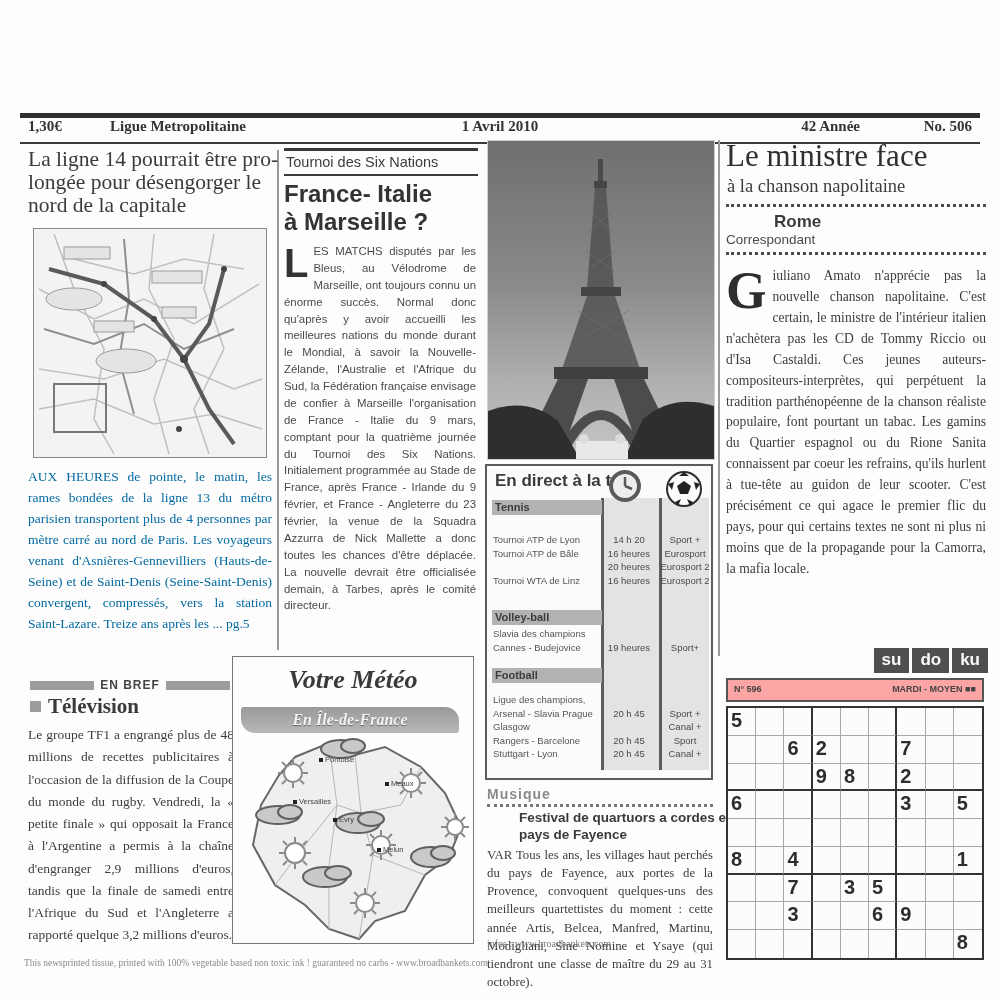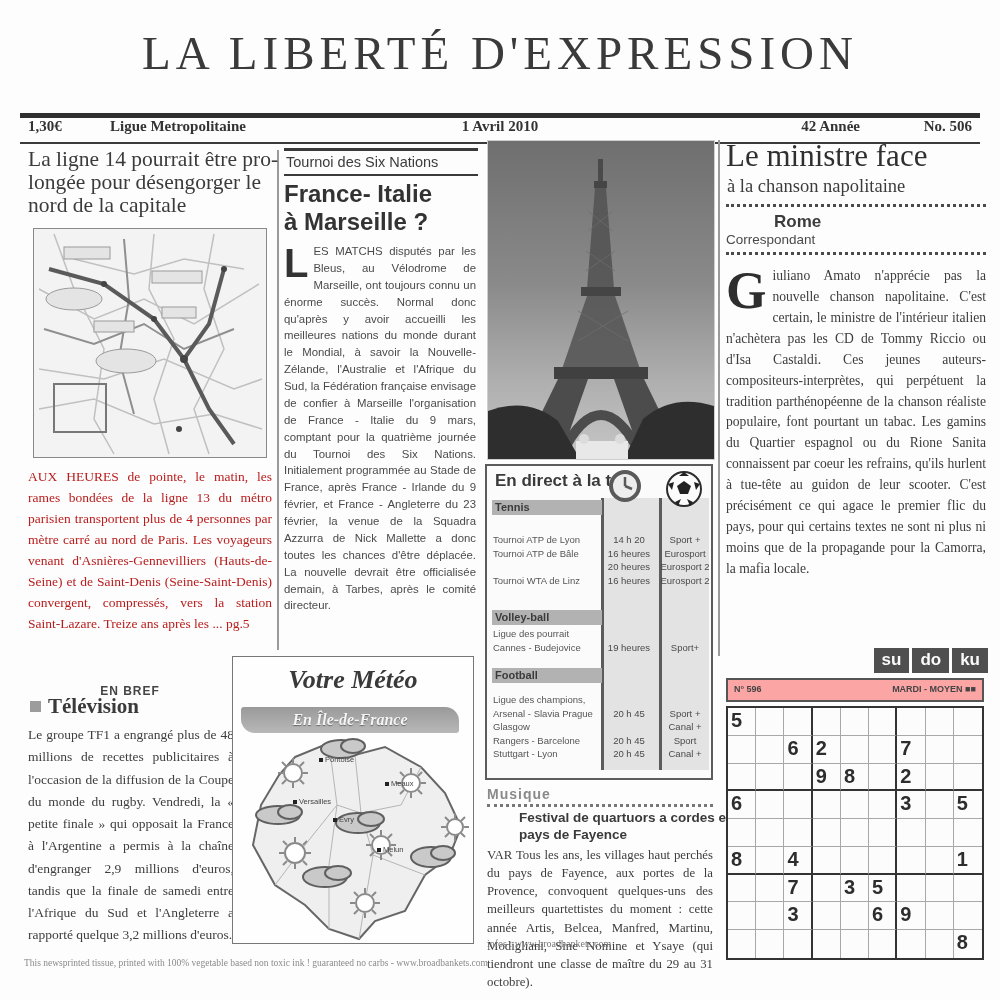--- a/index.html
+++ b/index.html
@@ -15,22 +15,22 @@
   .dl-price{position:absolute;left:8px;top:0;}
   .dl-edition{position:absolute;left:90px;top:0;}
   .dl-date{position:absolute;left:0;top:0;width:100%;text-align:center;}
   .dl-year{position:absolute;right:120px;top:0;}
   .dl-issue{position:absolute;right:8px;top:0;}
   
   .vdiv{background:#9a9a9a;width:2px;}
   
   .metro-headline{left:28px;top:148px;width:252px;font-size:21.5px;line-height:1.08;color:#3b3b3b;}
   .metro-map{left:33px;top:228px;width:232px;height:228px;background:#f3f3f3;border:1px solid #888;}
-  .metro-body{left:28px;top:466px;width:244px;font-size:13.5px;line-height:1.56;text-align:justify;color:#b91c1c;}
-  .enbref{left:30px;top:678px;width:200px;display:flex;align-items:center;gap:6px;flex-direction:column;}
+  .metro-body{left:28px;top:466px;width:244px;font-size:13.5px;line-height:1.56;text-align:justify;color:#0369a1;}
+  .enbref{left:30px;top:678px;width:200px;display:flex;align-items:center;gap:6px;}
   .enbref .bar{flex:1;height:9px;background:#9c9c9c;}
   .enbref .lbl{font-family:"Liberation Sans",sans-serif;font-weight:bold;font-size:12px;color:#444;letter-spacing:1px;}
   .tv-sec-title{left:30px;top:694px;width:220px;font-size:21px;font-weight:bold;color:#3a3a3a;display:flex;align-items:center;gap:7px;}
   .tv-sec-title .sq{width:11px;height:11px;background:#9c9c9c;display:inline-block;}
   .enbref-body{left:28px;top:724px;width:206px;font-size:13.5px;line-height:1.65;text-align:justify;color:#3d3d3d;}
   
   .kicker-box{left:284px;top:148px;width:192px;border-top:3px solid #3a3a3a;border-bottom:2px solid #3a3a3a;
               font-family:"Liberation Sans",sans-serif;font-size:14.5px;color:#3c3c3c;padding:3px 0 4px 2px;}
   .six-headline{left:284px;top:180px;width:200px;font-family:"Liberation Sans",sans-serif;font-weight:bold;
                 font-size:24px;line-height:1.15;color:#333;}
@@ -98,21 +98,20 @@
                font-family:"Liberation Sans",sans-serif;font-weight:bold;font-size:20px;color:#2d2d2d;
                padding:1px 0 0 3px;box-sizing:border-box;}
   
   .footer{left:24px;top:958px;width:700px;font-size:9.5px;color:#8a8a8a;}
 </style>
 </head>
 <body>
 
 <div class="page">
 
-  <div class="abs masthead">LA LIBERTÉ D'EXPRESSION</div>
   <div class="abs rule-thick"></div>
   <div class="abs dateline">
     <span class="dl-price">1,30€</span>
     <span class="dl-edition">Ligue Metropolitaine</span>
     <span class="dl-date">1 Avril 2010</span>
     <span class="dl-year">42 Année</span>
     <span class="dl-issue">No. 506</span>
   </div>
   <div class="abs rule-thin"></div>
 
@@ -368,21 +367,21 @@
           <span class="tv-tm">20 heures</span>
           <span class="tv-ch">Eurosport 2</span>
         </div>
         <div class="tv-row" style="top: 108.5px;">
           <span class="tv-ev">Tournoi WTA de Linz</span>
           <span class="tv-tm">16 heures</span>
           <span class="tv-ch">Eurosport 2</span>
         </div>
         <div class="tv-secbar" style="top: 144px;">Volley-ball</div>
         <div class="tv-row" style="top: 162px;">
-          <span class="tv-ev">Ligue des pourrait</span>
+          <span class="tv-ev">Slavia des champions</span>
           <span class="tv-tm"></span>
           <span class="tv-ch"></span>
         </div>
         <div class="tv-row" style="top: 175.5px;">
           <span class="tv-ev">Cannes - Budejovice</span>
           <span class="tv-tm">19 heures</span>
           <span class="tv-ch">Sport+</span>
         </div>
         <div class="tv-secbar" style="top: 202px;">Football</div>
         <div class="tv-row" style="top: 228px;">

